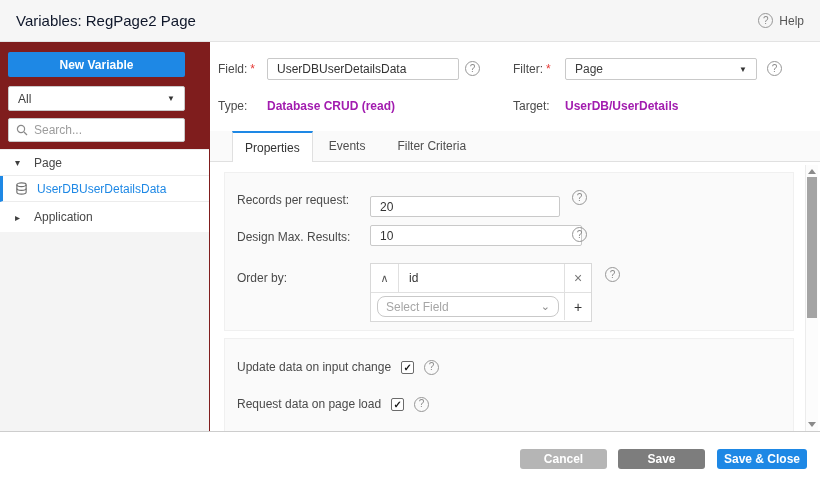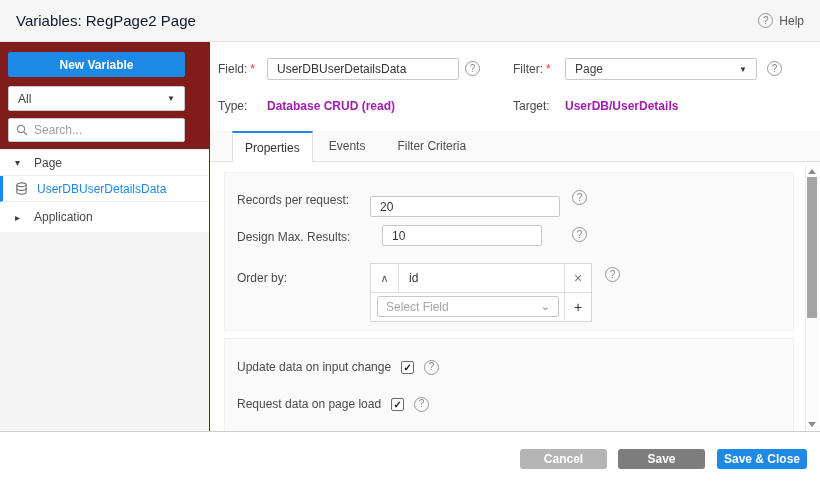--- a/index.html
+++ b/index.html
@@ -66,21 +66,21 @@
   .card .lblc { position:absolute; height:20px; line-height:20px; color:#4a4a4a; }
   .card .txt-input { height:21px; }
   
   .ob { position:absolute; left:145px; top:90px; width:222px; height:59px; background:#fff;
     border:1px solid #d8d8d8; display:grid; grid-template-columns:28px 1fr 27px; grid-template-rows:29px 27px; }
   .ob .cell { display:flex; align-items:center; justify-content:center; }
   .ob .sort { border-right:1px solid #e0e0e0; border-bottom:1px solid #e0e0e0; color:#555; font-size:11px; cursor:pointer; }
   .ob .fieldv { border-bottom:1px solid #e0e0e0; padding-left:10px; display:flex; align-items:center; color:#333; }
   .ob .rm { border-left:1px solid #e0e0e0; border-bottom:1px solid #e0e0e0; color:#777; font-size:14px; cursor:pointer; }
   .ob .selwrap { grid-column:1 / 3; padding:3px 5px 0 6px; }
-  .ob .sel { height:21px; border:1px solid #c9c9c9; border-radius:2px; display:flex; align-items:center;
+  .ob .sel { height:21px; border:1px solid #c9c9c9; border-radius:8px; display:flex; align-items:center;
     padding-left:8px; color:#a6a6a6; cursor:pointer; }
   .ob .sel .chev { margin-left:auto; margin-right:8px; color:#888; font-size:11px; }
   .ob .add { border-left:1px solid #e0e0e0; color:#333; font-size:14px; cursor:pointer; }
   
   .chk-row { position:absolute; left:12px; display:flex; align-items:center; gap:10px; height:18px; }
   .chk { width:13px; height:13px; border:1px solid #6b6b6b; border-radius:2px; background:#fff;
     display:flex; align-items:center; justify-content:center; font-size:10px; font-weight:bold; color:#111; cursor:pointer; }
   
   .v-scroll { position:absolute; right:2px; top:123px; width:13px; height:266px; background:#fcfcfc;
     border-left:1px solid #ececec; }
@@ -180,21 +180,21 @@
       <div class="tab">Events</div>
       <div class="tab">Filter Criteria</div>
     </div>
 
     <div class="card card1">
       <div class="lblc" style="left:12px; top:17px;">Records per request:</div>
       <input class="txt-input" style="left: 145px; top: 15px; width: 190px; margin-top: 8px;" value="20">
       <span class="q help-abs" style="left:347px; top:17px;">?</span>
 
       <div class="lblc" style="left:12px; top:54px;text-align:right;">Design Max. Results:</div>
-      <input class="txt-input" style="left: 157px; top: 52px; width: 160px;" value="10">
+      <input class="txt-input" style="left: 145px; top: 52px; width: 212px;" value="10">
       <span class="q help-abs" style="left:347px; top:54px;">?</span>
 
       <div class="lblc" style="left:12px; top:95px;">Order by:</div>
       <div class="ob">
         <div class="cell sort">
           <span>∧</span>
         </div>
         <div class="fieldv">id</div>
         <div class="cell rm">
           <span>×</span>

